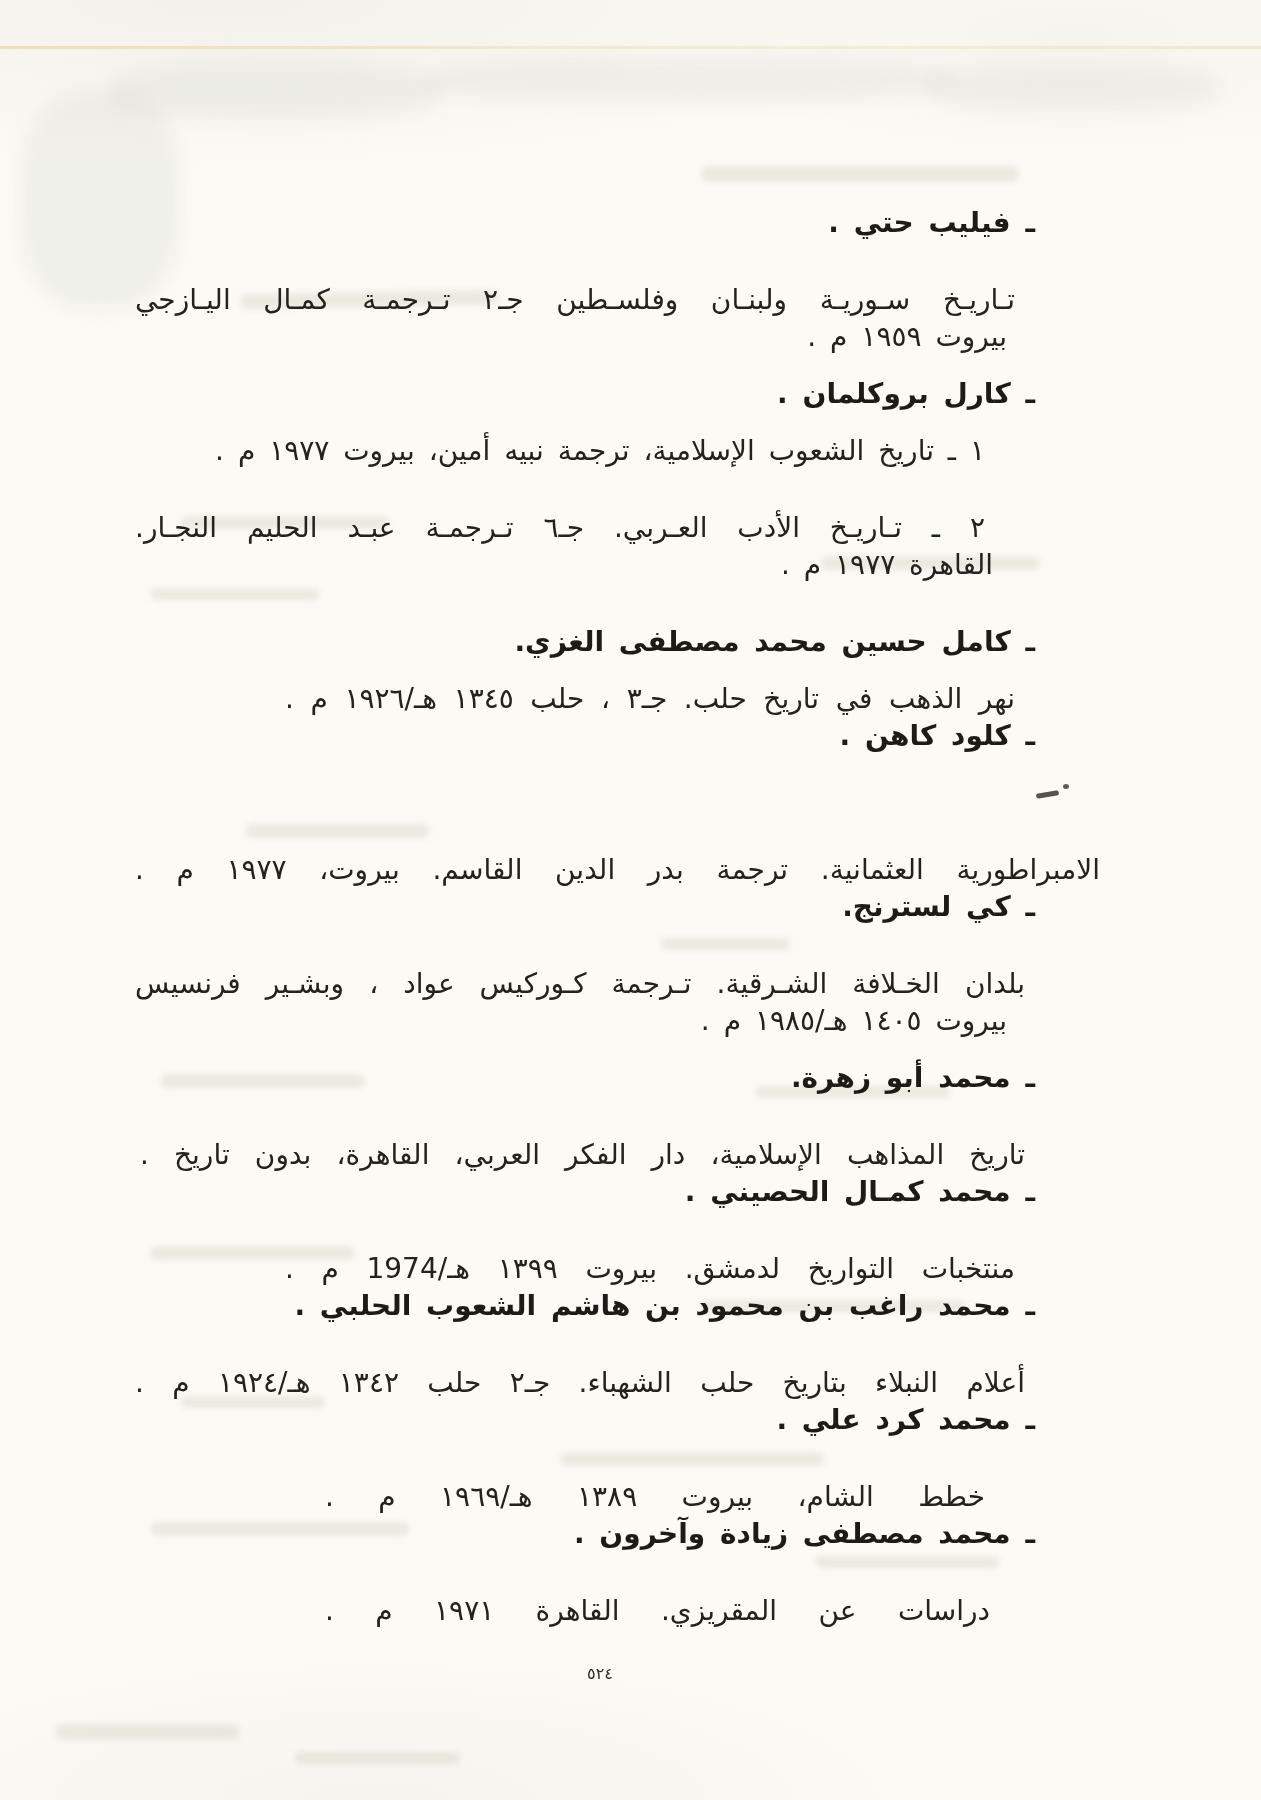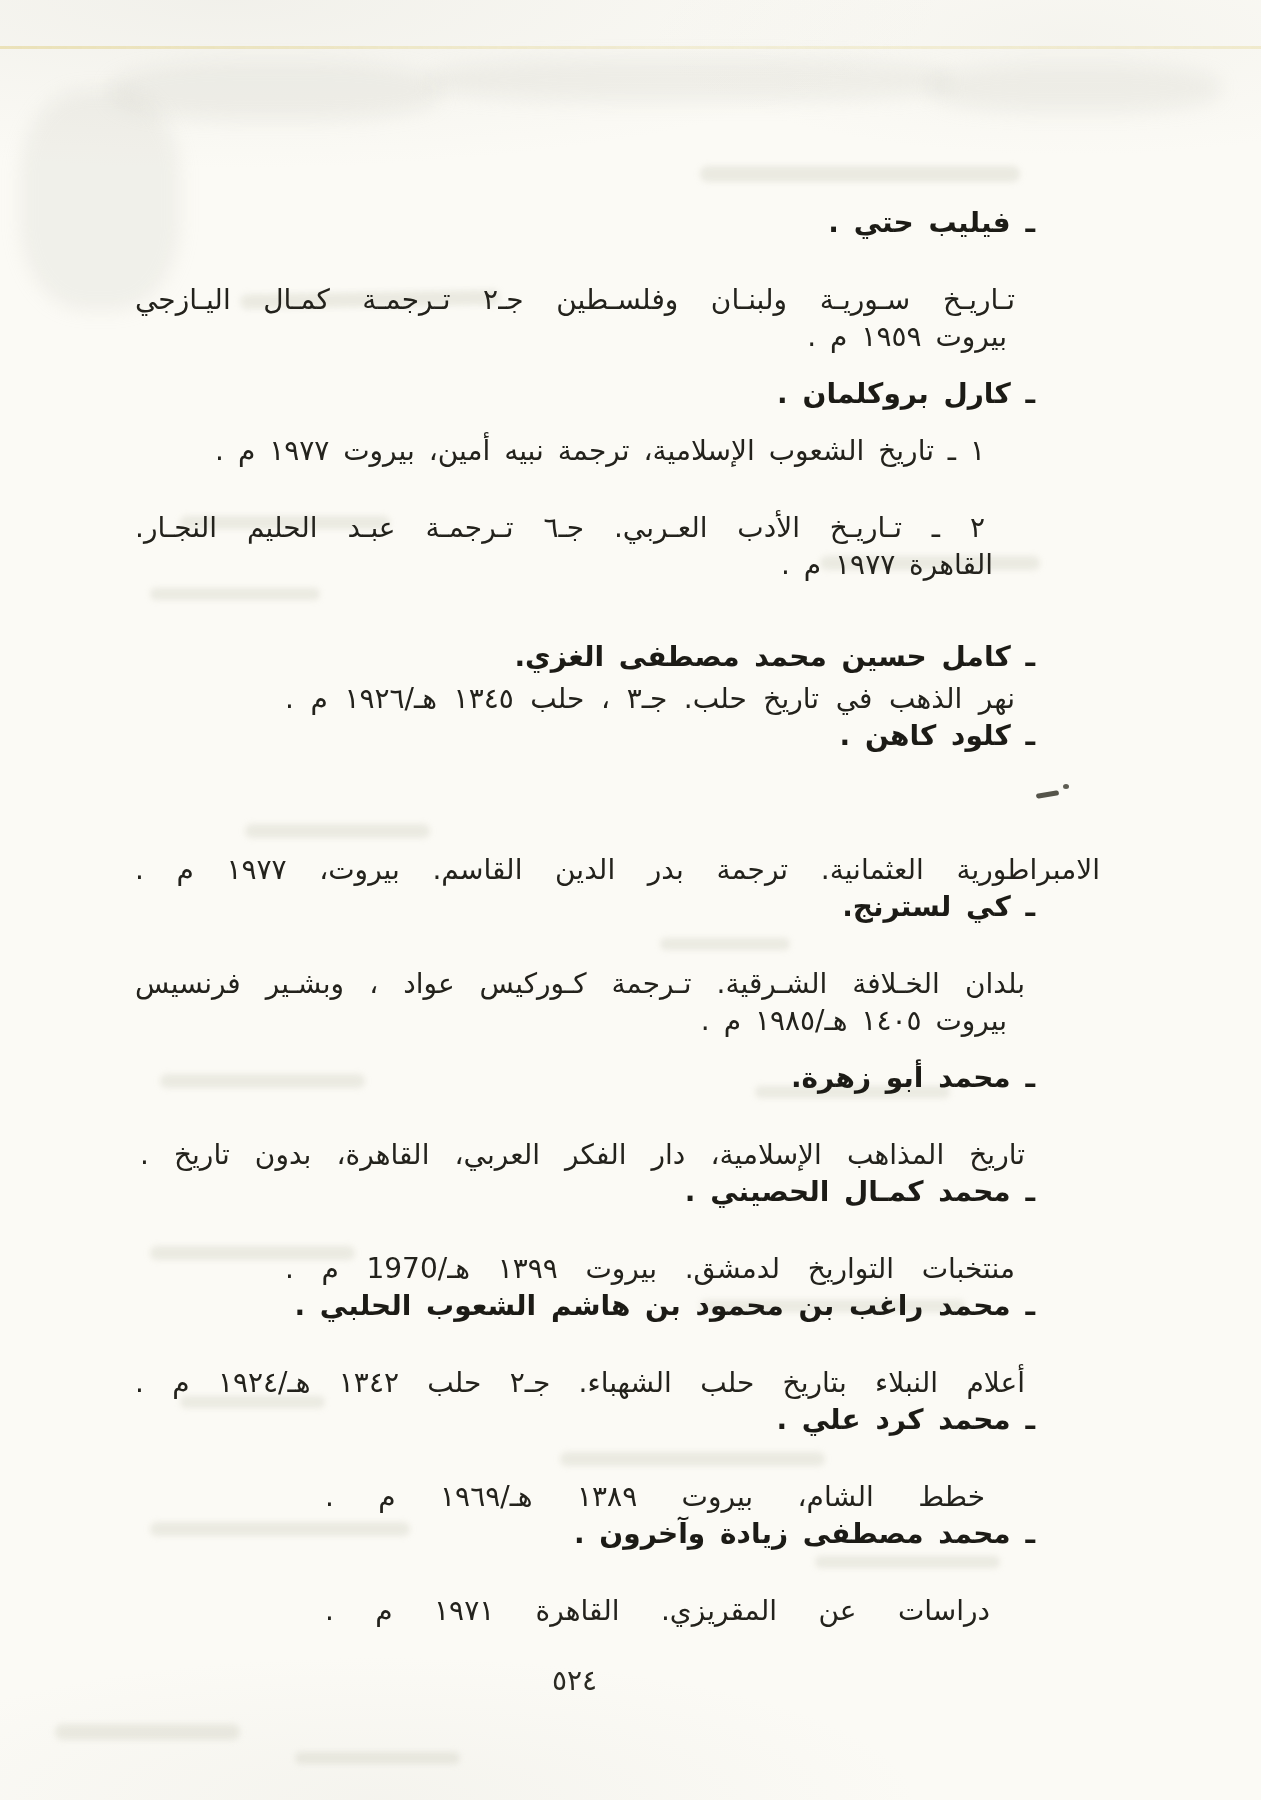--- a/index.html
+++ b/index.html
@@ -17,22 +17,22 @@
     position:absolute;direction:rtl;white-space:nowrap;
     font-size:28px;color:#23221c;line-height:1.35;
     letter-spacing:0px;word-spacing:5px;
   }
   .author{font-weight:bold;color:#1c1b16;}
   .just{
     white-space:normal;text-align:justify;text-align-last:justify;margin-top:20px;
     -moz-text-align-last:justify;
   }
   .pagenum{
-    position:absolute;left:552px;top:1664px;width:96px;
-    font-size:28px;color:#2b2a23;letter-spacing:4px;
+    position:absolute;left:552px;top:1664px;width:96px;text-align:center;
+    font-size:16px;color:#2b2a23;letter-spacing:4px;
   }
   .topline{
     position:absolute;left:0;top:46px;width:1261px;height:3px;
     background:linear-gradient(to right, rgba(226,210,140,0.55), rgba(234,224,168,0.35) 60%, rgba(230,218,160,0.45));
     filter:blur(0.4px);
   }
   .ghost{
     position:absolute;border-radius:10px;
     background:rgba(176,178,156,0.22);filter:blur(3px);
   }
@@ -78,35 +78,35 @@
 
   <div class="line author" style="top:204px;right:226px;">ـ فيليب حتي .</div>
   <div class="line just" style="top:261px;right:246px;width:880px;">تـاريـخ سـوريـة ولبنـان وفلسـطين جـ٢ تـرجمـة كمـال اليـازجي</div>
   <div class="line" style="top:318px;right:254px;">بيروت ١٩٥٩ م .</div>
 
   <div class="line author" style="top:375px;right:226px;text-align:right;">ـ كارل بروكلمان .</div>
   <div class="line" style="top:432px;right:276px;">١ ـ تاريخ الشعوب الإسلامية، ترجمة نبيه أمين، بيروت ١٩٧٧ م .</div>
   <div class="line just" style="top:489px;right:276px;width:850px;">٢ ـ تـاريـخ الأدب العـربي. جـ٦ تـرجمـة عبـد الحليم النجـار.</div>
   <div class="line" style="top:546px;right:268px;margin-left:44px;">القاهرة ١٩٧٧ م .</div>
 
-  <div class="line author" style="top:638px;right:226px;">ـ كامل حسين محمد مصطفى الغزي.</div>
+  <div class="line author" style="top:623px;right:226px;">ـ كامل حسين محمد مصطفى الغزي.</div>
   <div class="line just" style="top:660px;right:246px;width:730px;">نهر الذهب في تاريخ حلب. جـ٣ ، حلب ١٣٤٥ هـ/١٩٢٦ م .</div>
 
   <div class="line author" style="top:717px;right:226px;">ـ كلود كاهن .</div>
   <div class="line just" style="top:831px;right:161px;width:965px;">الامبراطورية العثمانية. ترجمة بدر الدين القاسم. بيروت، ١٩٧٧ م .</div>
 
   <div class="line author" style="top:888px;right:226px;">ـ كي لسترنج.</div>
   <div class="line just" style="top:945px;right:236px;width:890px;">بلدان الخـلافة الشـرقية. تـرجمة كـوركيس عواد ، وبشـير فرنسيس</div>
   <div class="line" style="top:1002px;right:254px;">بيروت ١٤٠٥ هـ/١٩٨٥ م .</div>
 
   <div class="line author" style="top:1059px;right:226px;">ـ محمد أبو زهرة.</div>
   <div class="line just" style="top:1116px;right:236px;width:885px;">تاريخ المذاهب الإسلامية، دار الفكر العربي، القاهرة، بدون تاريخ .</div>
 
   <div class="line author" style="top:1173px;right:226px;">ـ محمد كمـال الحصيني .</div>
-  <div class="line just" style="top:1230px;right:246px;width:730px;">منتخبات التواريخ لدمشق. بيروت ١٣٩٩ هـ/1970 م .</div>
+  <div class="line just" style="top:1230px;right:246px;width:730px;">منتخبات التواريخ لدمشق. بيروت ١٣٩٩ هـ/1974 م .</div>
 
   <div class="line author" style="top:1287px;right:226px;">ـ محمد راغب بن محمود بن هاشم الشعوب الحلبي .</div>
   <div class="line just" style="top:1344px;right:236px;width:890px;">أعلام النبلاء بتاريخ حلب الشهباء. جـ٢ حلب ١٣٤٢ هـ/١٩٢٤ م .</div>
 
   <div class="line author" style="top:1401px;right:226px;">ـ محمد كرد علي .</div>
   <div class="line just" style="top:1458px;right:276px;width:660px;">خطط الشام، بيروت ١٣٨٩ هـ/١٩٦٩ م .</div>
 
   <div class="line author" style="top:1515px;right:226px;">ـ محمد مصطفى زيادة وآخرون .</div>
   <div class="line just" style="top:1572px;right:271px;width:665px;">دراسات عن المقريزي. القاهرة ١٩٧١ م .</div>
 

